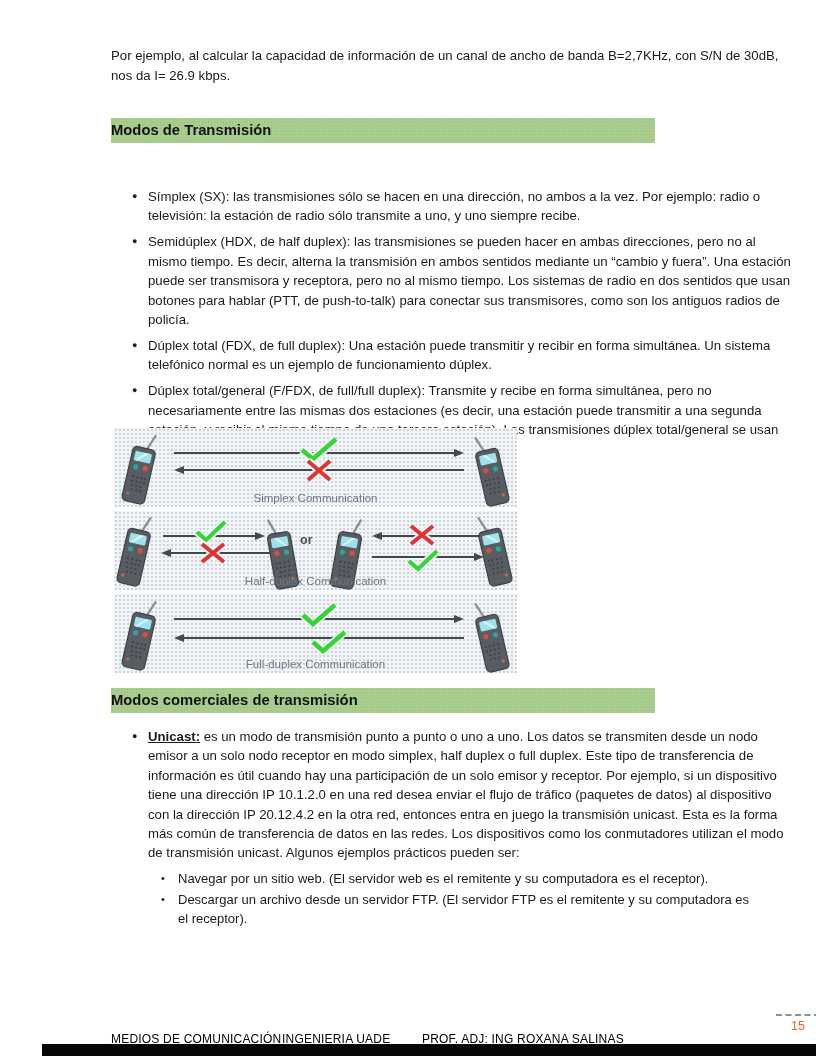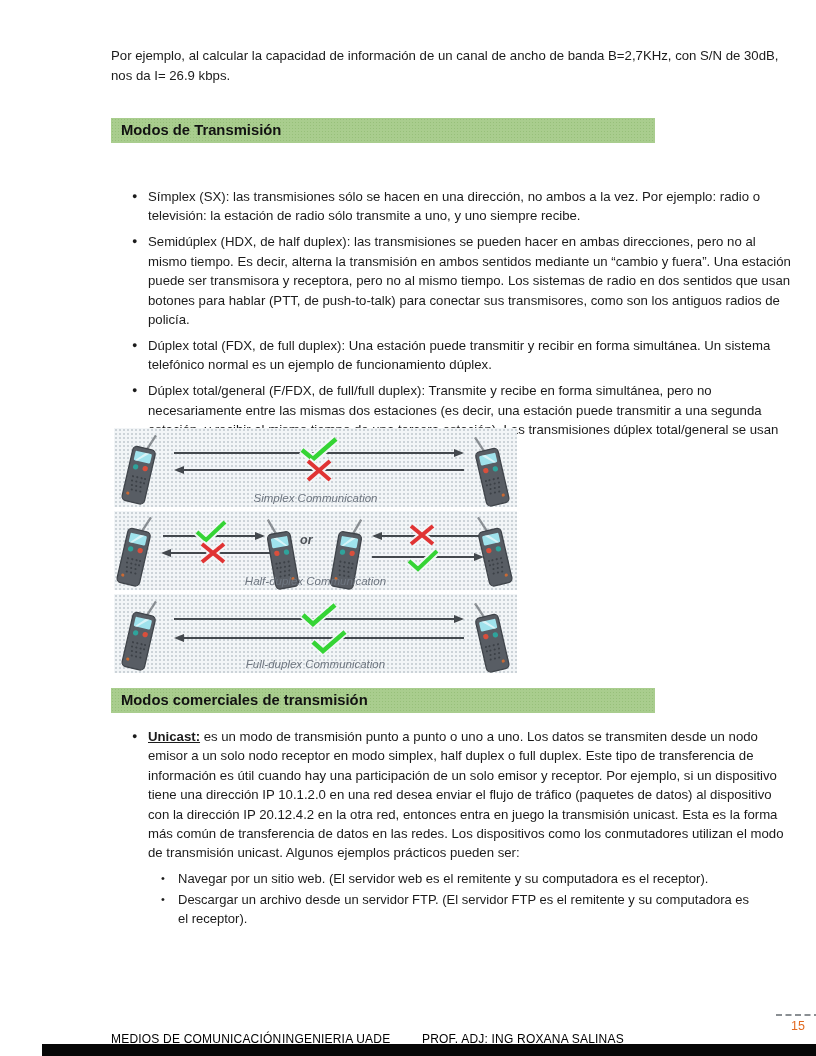--- a/index.html
+++ b/index.html
@@ -3,31 +3,31 @@
 <meta charset="utf-8">
 <style>
   html,body{margin:0;padding:0;background:#fff;}
   .page{position:relative;width:816px;height:1056px;background:#ffffff;
         font-family:"Liberation Sans",sans-serif;color:#1b1b1b;overflow:hidden;margin-left:32px;}
   .para{position:absolute;font-size:13.2px;line-height:19.5px;}
   .band{position:absolute;left:79px;width:544px;height:25px;box-sizing:border-box;
         background-color:#a9cd8e;
         background-image:radial-gradient(#97c07a 0.9px, rgba(0,0,0,0) 1px);
         background-size:3px 3px;
-        font-weight:bold;font-size:14.8px;line-height:25px;padding-left:10px;color:#121212;}
+        font-weight:bold;font-size:14.8px;line-height:25px;padding-left:0;color:#121212;}
   .blist{position:absolute;left:100px;width:662px;}
   .bitem{display:flex;margin-bottom:6.5px;font-size:13.2px;line-height:19.4px;}
   .bmark{flex:0 0 16px;font-size:9px;line-height:19.4px;color:#1b1b1b;}
   .btext{flex:1;}
   .sublist{position:absolute;left:129px;width:592px;}
   .sitem{display:flex;font-size:13px;line-height:19.2px;margin-bottom:2px;}
   .smark{flex:0 0 17px;font-size:11px;line-height:19.2px;}
   .term{font-weight:bold;text-decoration:underline;text-align:right;}
   
-  .figure{position:absolute;left:82px;top:428px;width:403px;font-style:italic;}
+  .figure{position:absolute;left:82px;top:428px;width:403px;}
   .panel{position:relative;width:403px;height:79px;margin-bottom:4px;
          background-color:#f2f5f7;
          background-image:radial-gradient(#ccd3d8 0.8px, rgba(0,0,0,0) 1px);
          background-size:4px 4px;}
   .caption{position:absolute;left:0;right:0;bottom:3px;text-align:center;
            font-size:11.5px;color:#6e7680;}
   .radio{position:absolute;width:42px;height:74px;}
   .arr,.mark{position:absolute;display:block;}
   .orlabel{position:absolute;font-size:12.5px;font-weight:bold;color:#4a4f55;text-align:left;}
   

